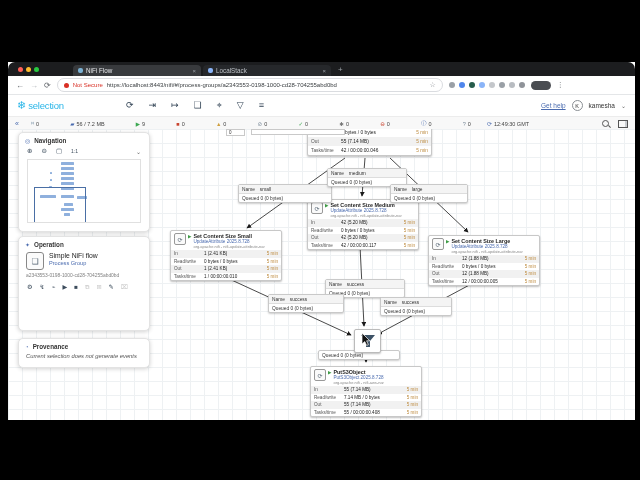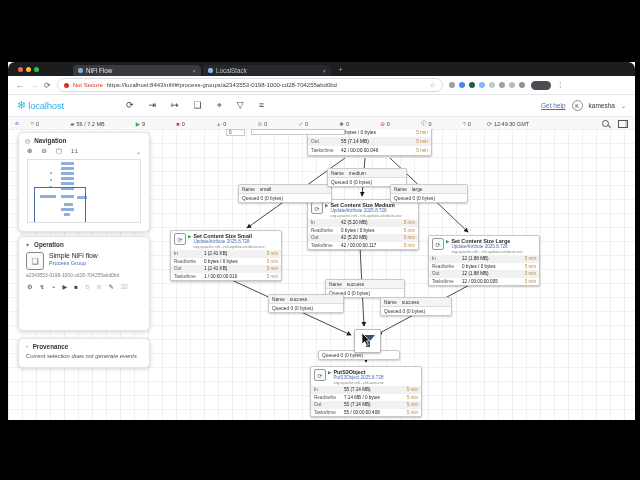--- a/index.html
+++ b/index.html
@@ -159,21 +159,21 @@
         <span class="ext" style="background: rgb(184, 188, 193);"></span>
         <span class="ext" style="background: rgb(143, 147, 153);"></span>
       </div>
     <span class="avatar-blob"></span>
     <span class="kebab">⋮</span>
   </div>
 
   <div class="nifi-header">
     <div class="brand">
       <span class="flake">❄</span>
-      <span class="word">localhost</span>
+      <span class="word">selection</span>
     </div>
     <div class="nifi-toolbar" id="nifi-toolbar">
         <span class="tb-icon">⟳</span>
         <span class="tb-icon">⇥</span>
         <span class="tb-icon">↦</span>
         <span class="tb-icon">❏</span>
         <span class="tb-icon">⌖</span>
         <span class="tb-icon">▽</span>
         <span class="tb-icon">≡</span>
       </div>

